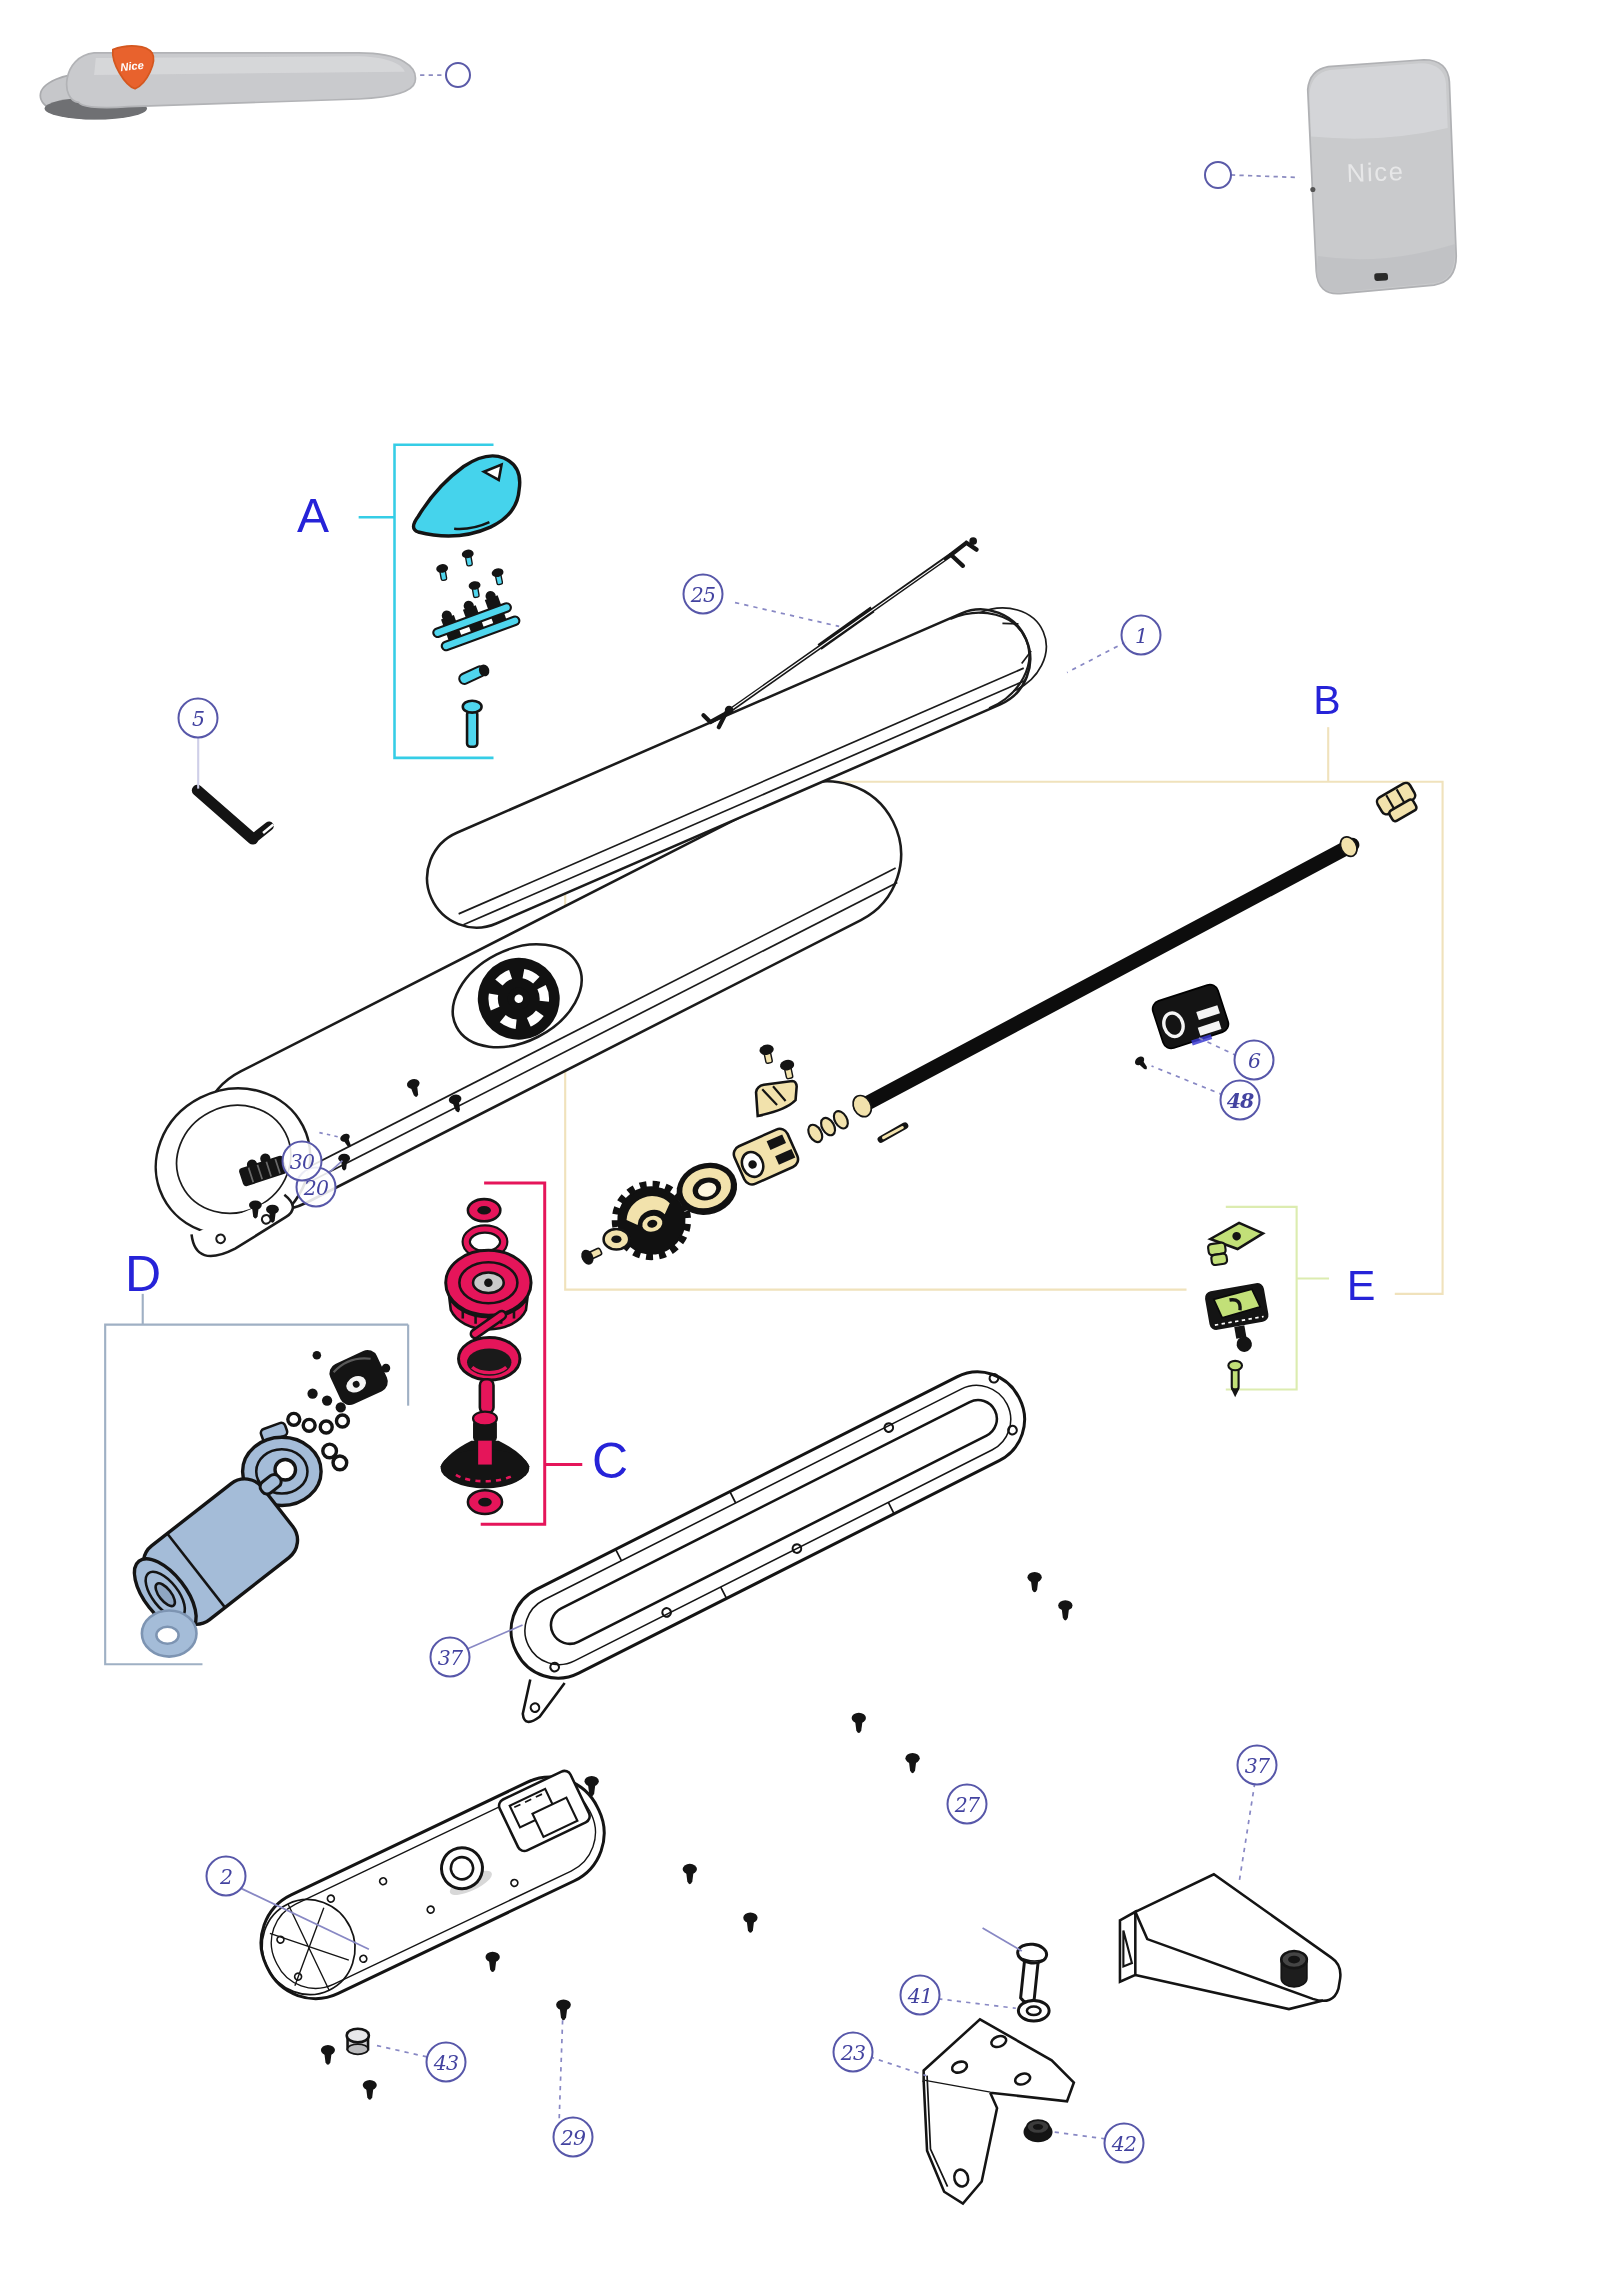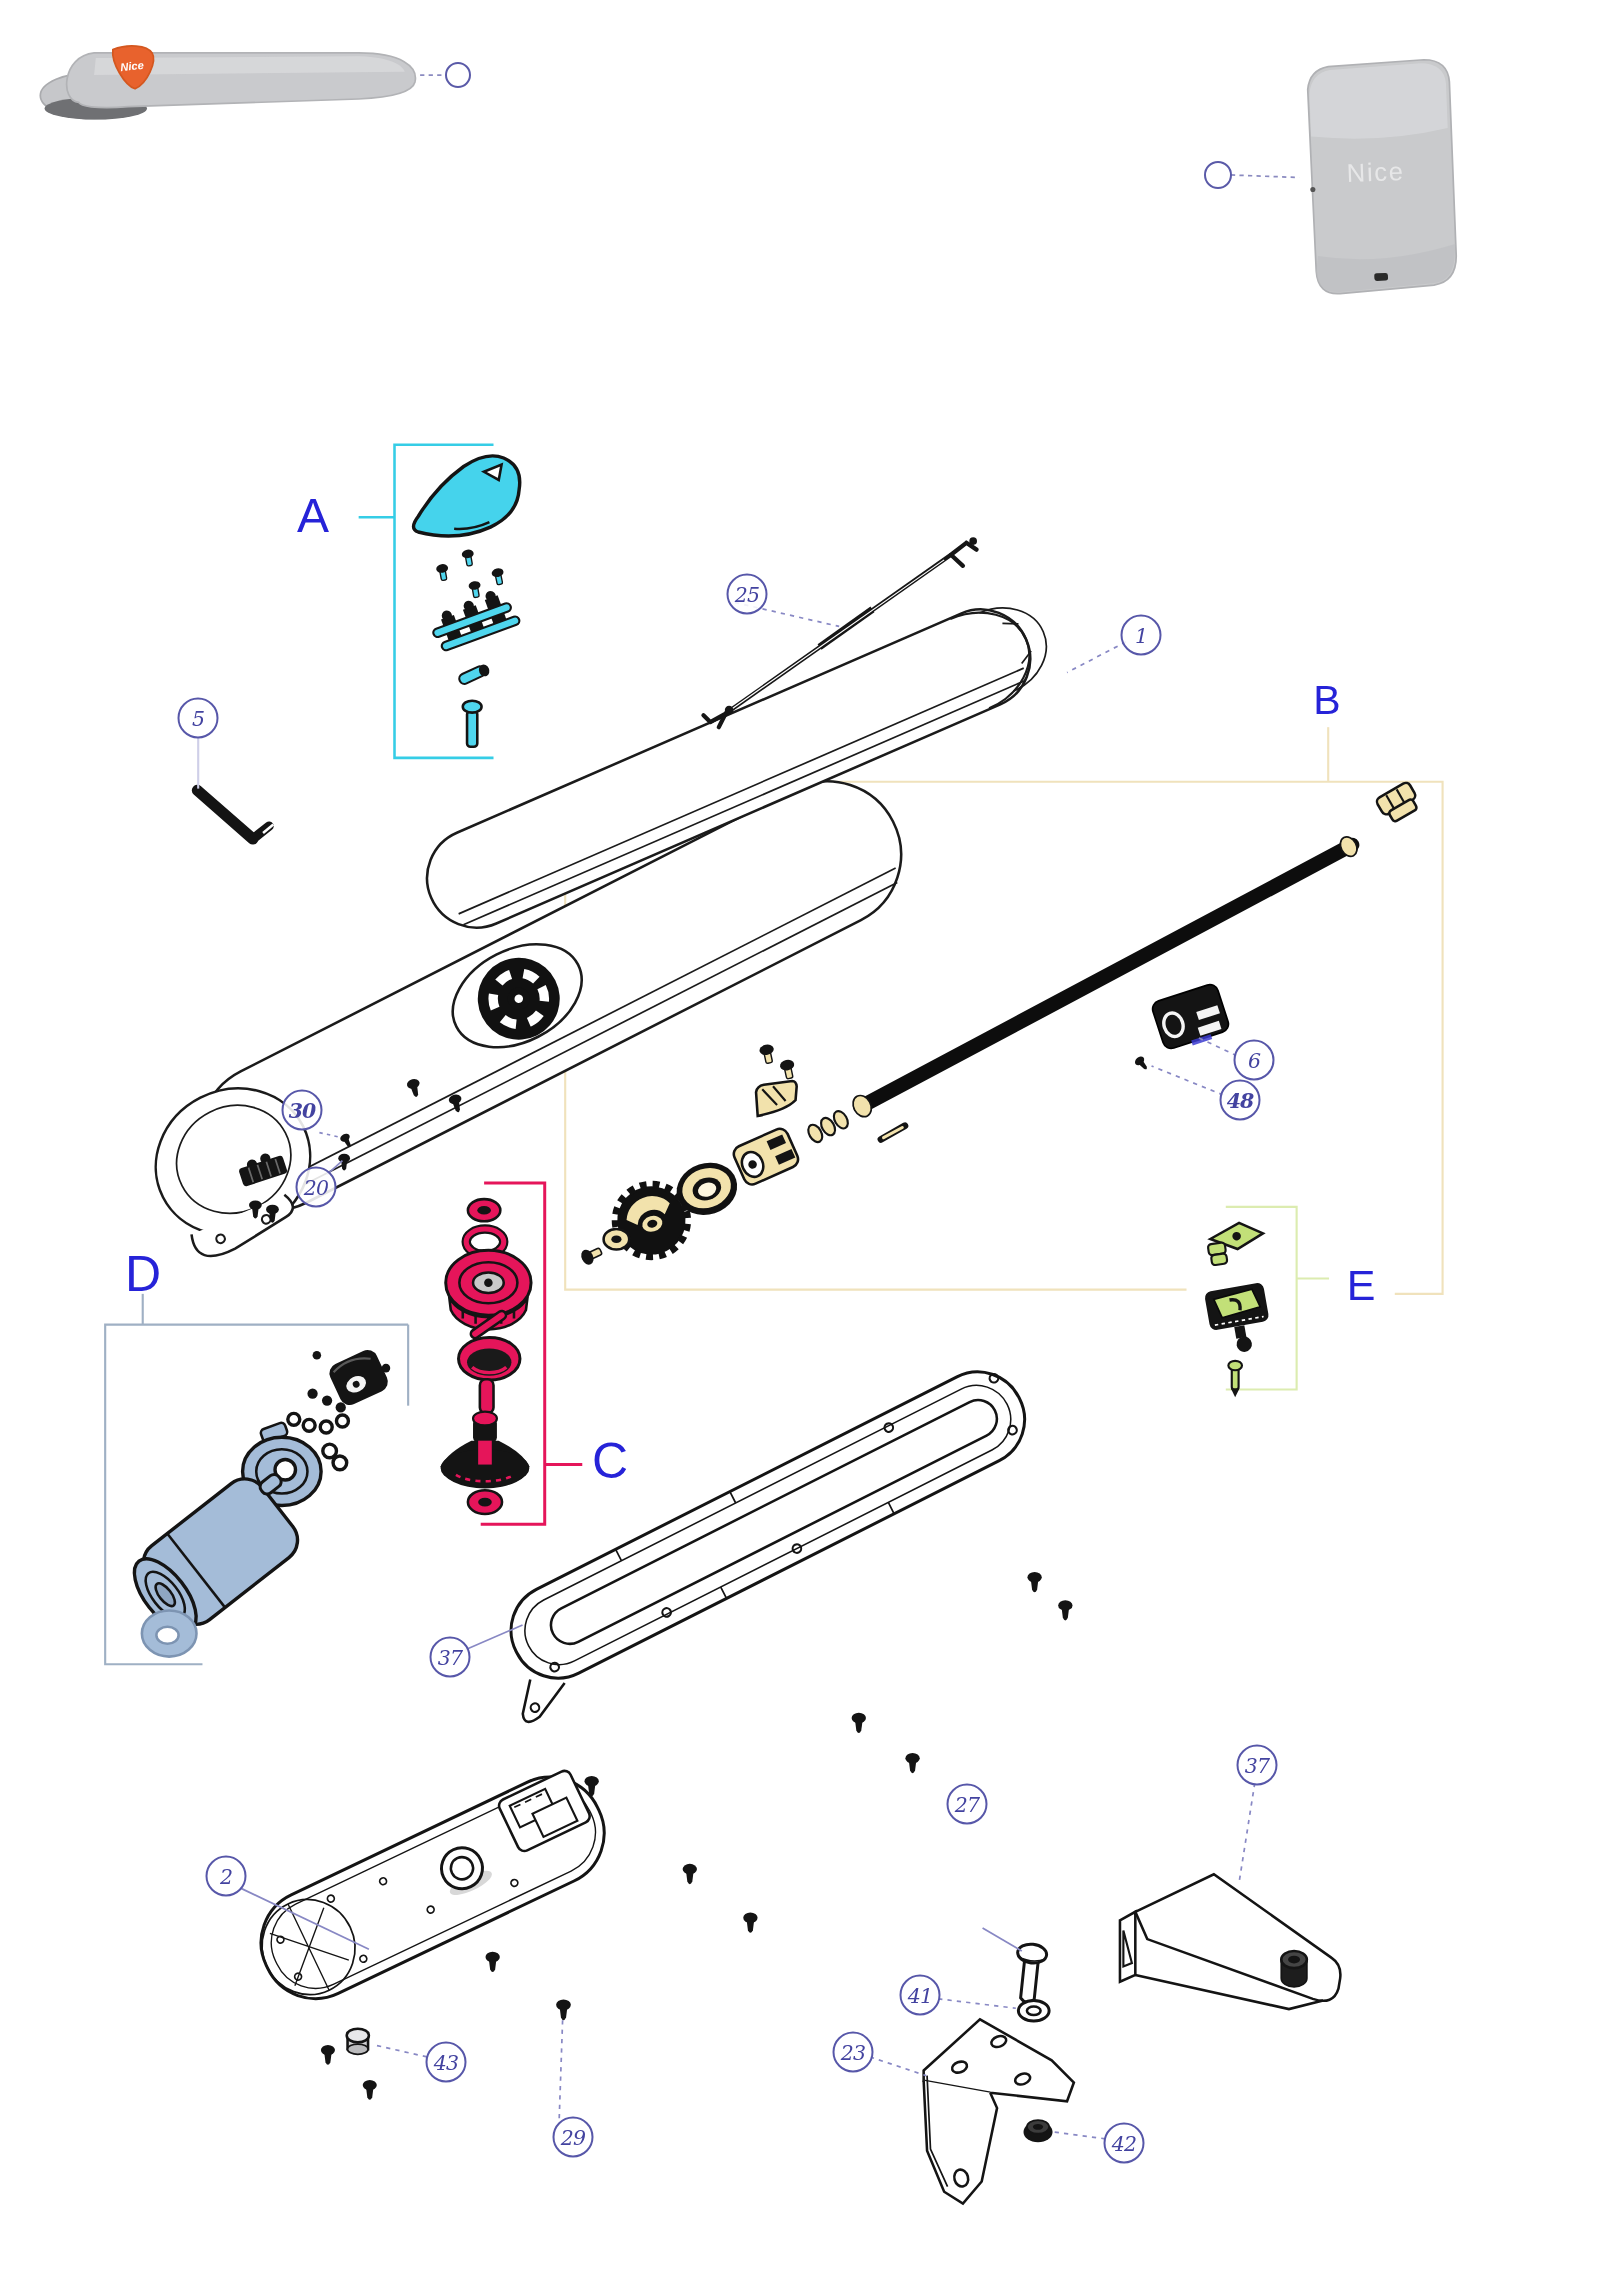--- a/index.html
+++ b/index.html
@@ -453,24 +453,24 @@
 <div class="group-label" style="left:143px;top:1274px;font-size:50px;">D</div>
 <div class="group-label" style="left:1361px;top:1285px;font-size:43px;">E</div>
 
 <div class="callout" style="left:1141px;top:635px;">1</div>
 <div class="callout" style="left:226px;top:1876px;">2</div>
 <div class="callout" style="left:198px;top:718px;">5</div>
 <div class="callout" style="left:1254px;top:1060px;">6</div>
 <div class="callout" style="left:316px;top:1187px;">20</div>
 <div class="callout" style="left:450px;top:1657px;">37</div>
 <div class="callout" style="left:853px;top:2052px;">23</div>
-<div class="callout" style="left:747px;top:594px;">25</div>
+<div class="callout" style="left:703px;top:594px;">25</div>
 <div class="callout" style="left:967px;top:1804px;">27</div>
 <div class="callout" style="left:573px;top:2137px;">29</div>
-<div class="callout" style="left:302px;top:1110px;font-weight:bold;">30</div>
+<div class="callout" style="left:302px;top:1161px;">30</div>
 <div class="callout" style="left:1257px;top:1765px;">37</div>
 <div class="callout" style="left:920px;top:1995px;">41</div>
 <div class="callout" style="left:1124px;top:2143px;font-style:italic;">42</div>
 <div class="callout" style="left:446px;top:2062px;">43</div>
 <div class="callout" style="left:1240px;top:1100px;font-weight:bold;">48</div>
 
 </div>
 
 
 </body></html>

